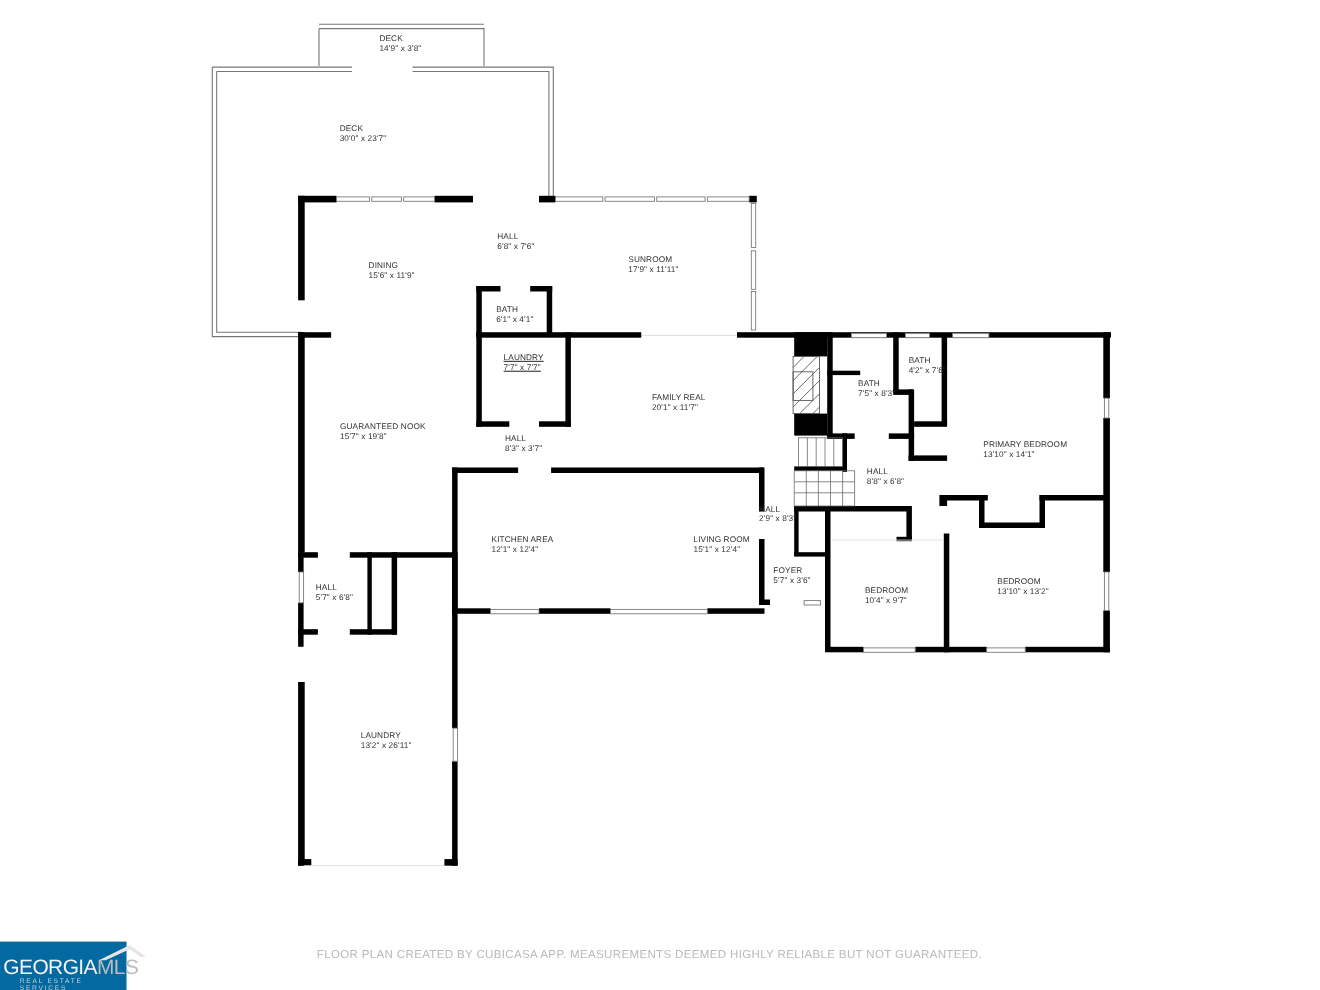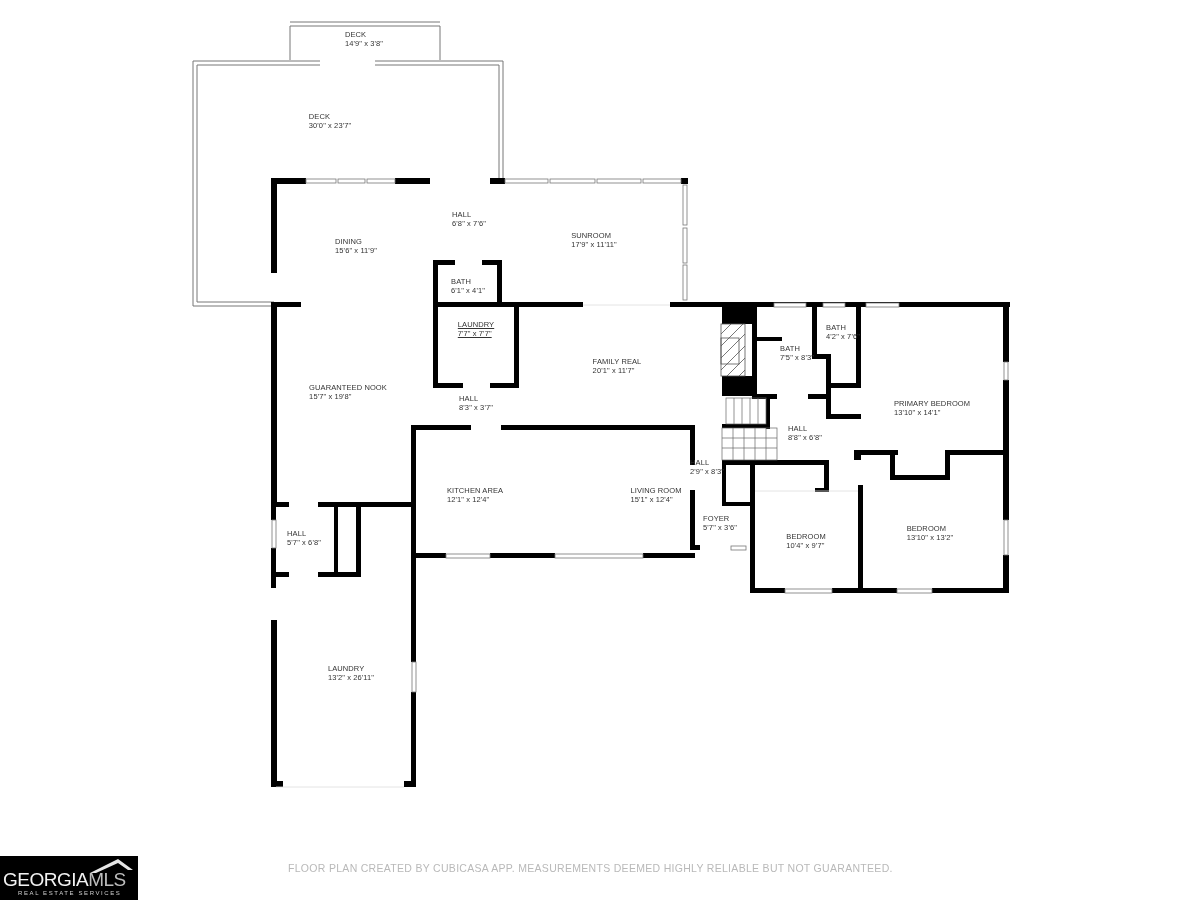--- a/index.html
+++ b/index.html
@@ -2,21 +2,21 @@
 <html><head>
 <meta charset="utf-8">
 <style>
   html, body { margin:0; padding:0; background:#ffffff; }
   body { width:1200px; height:900px; position:relative; overflow:hidden; font-family:"Liberation Sans", sans-serif; }
   #plan { position:absolute; left:0; top:0; width:1200px; height:900px; }
   .lbl { position:absolute; transform:translate(-50%,0); text-align:left; color:#333; font-size:7.5px; line-height:9px; white-space:nowrap; letter-spacing:0.1px; }
   .lbl .n { display:block; }
   .lbl .d { display:block; }
   .footer-note { position:absolute; left:288px; top:862px; font-size:10.5px; color:#b9b9b9; letter-spacing:0.3px; white-space:nowrap; }
-  .logo { position:absolute; left:0; top:856px; width:138px; height:44px; background:#000000; }
+  .logo { position:absolute; left:0; top:856px; width:115px; height:44px; background:#0369a1; }
   .logo .brand { position:absolute; left:3px; top:13px; font-size:19px; color:#f2f2f2; letter-spacing:-0.5px; }
   .logo .brand .mls { color:#bdbdbd; }
   .logo .sub { position:absolute; left:18px; top:34px; font-size:6px; color:#cfcfcf; letter-spacing:1.6px; }
   .logo svg { position:absolute; left:88px; top:2px; }
 </style>
 </head>
 <body>
 
 <svg id="plan" viewBox="0 0 1200 900" xmlns="http://www.w3.org/2000/svg">
 

